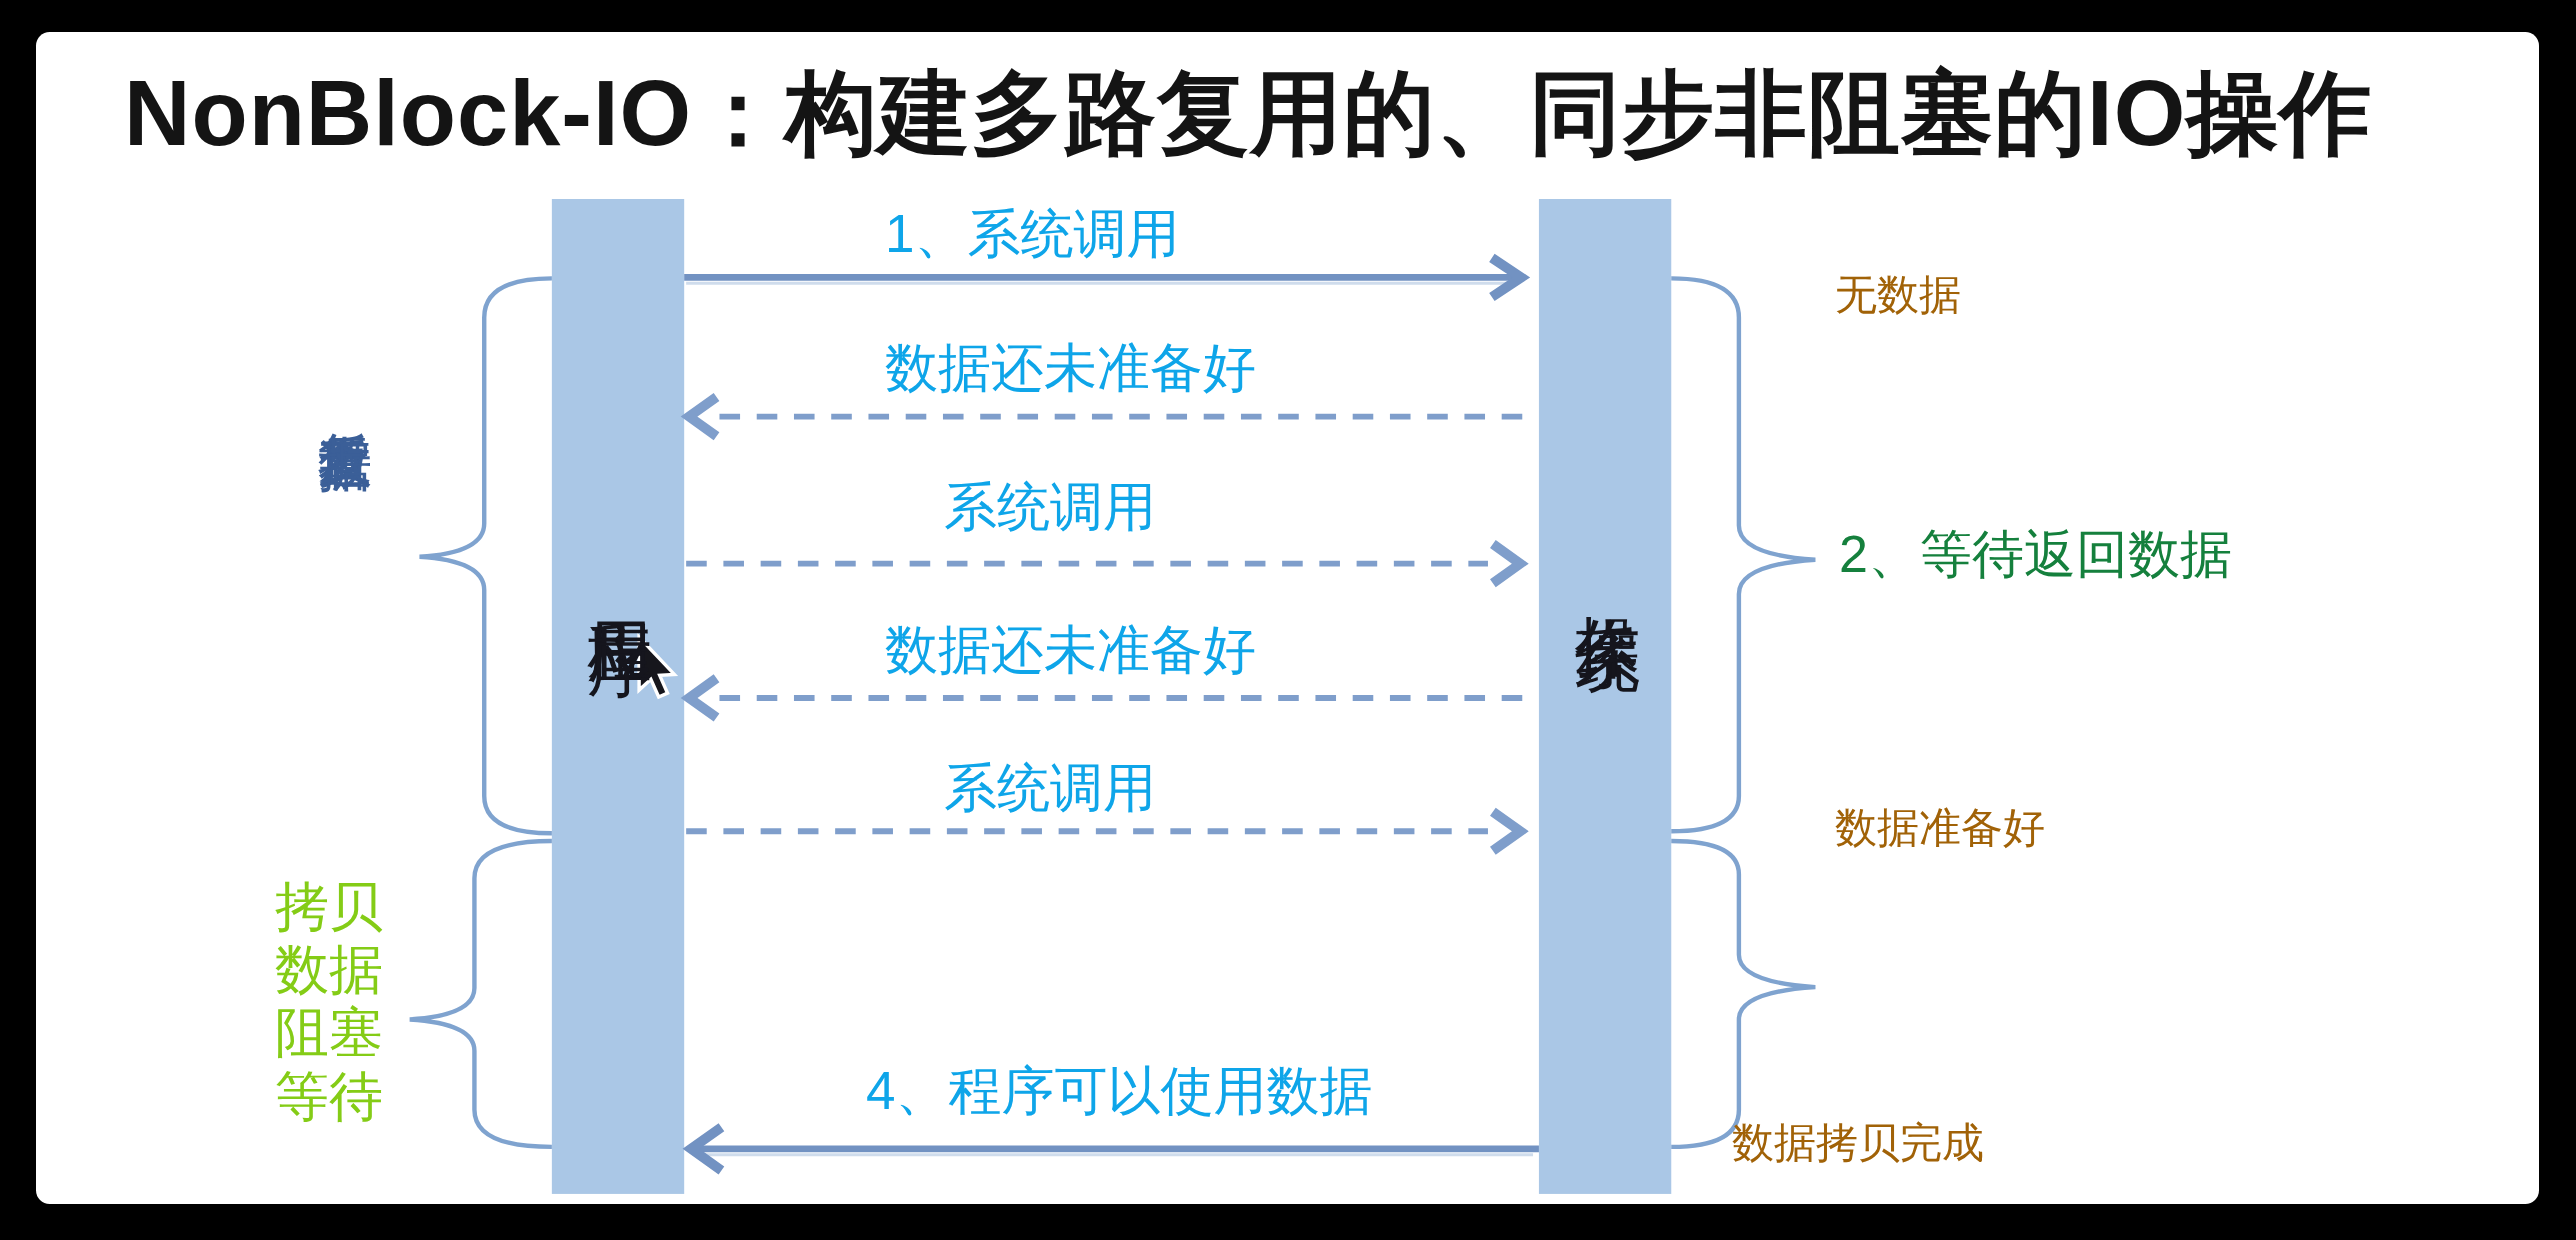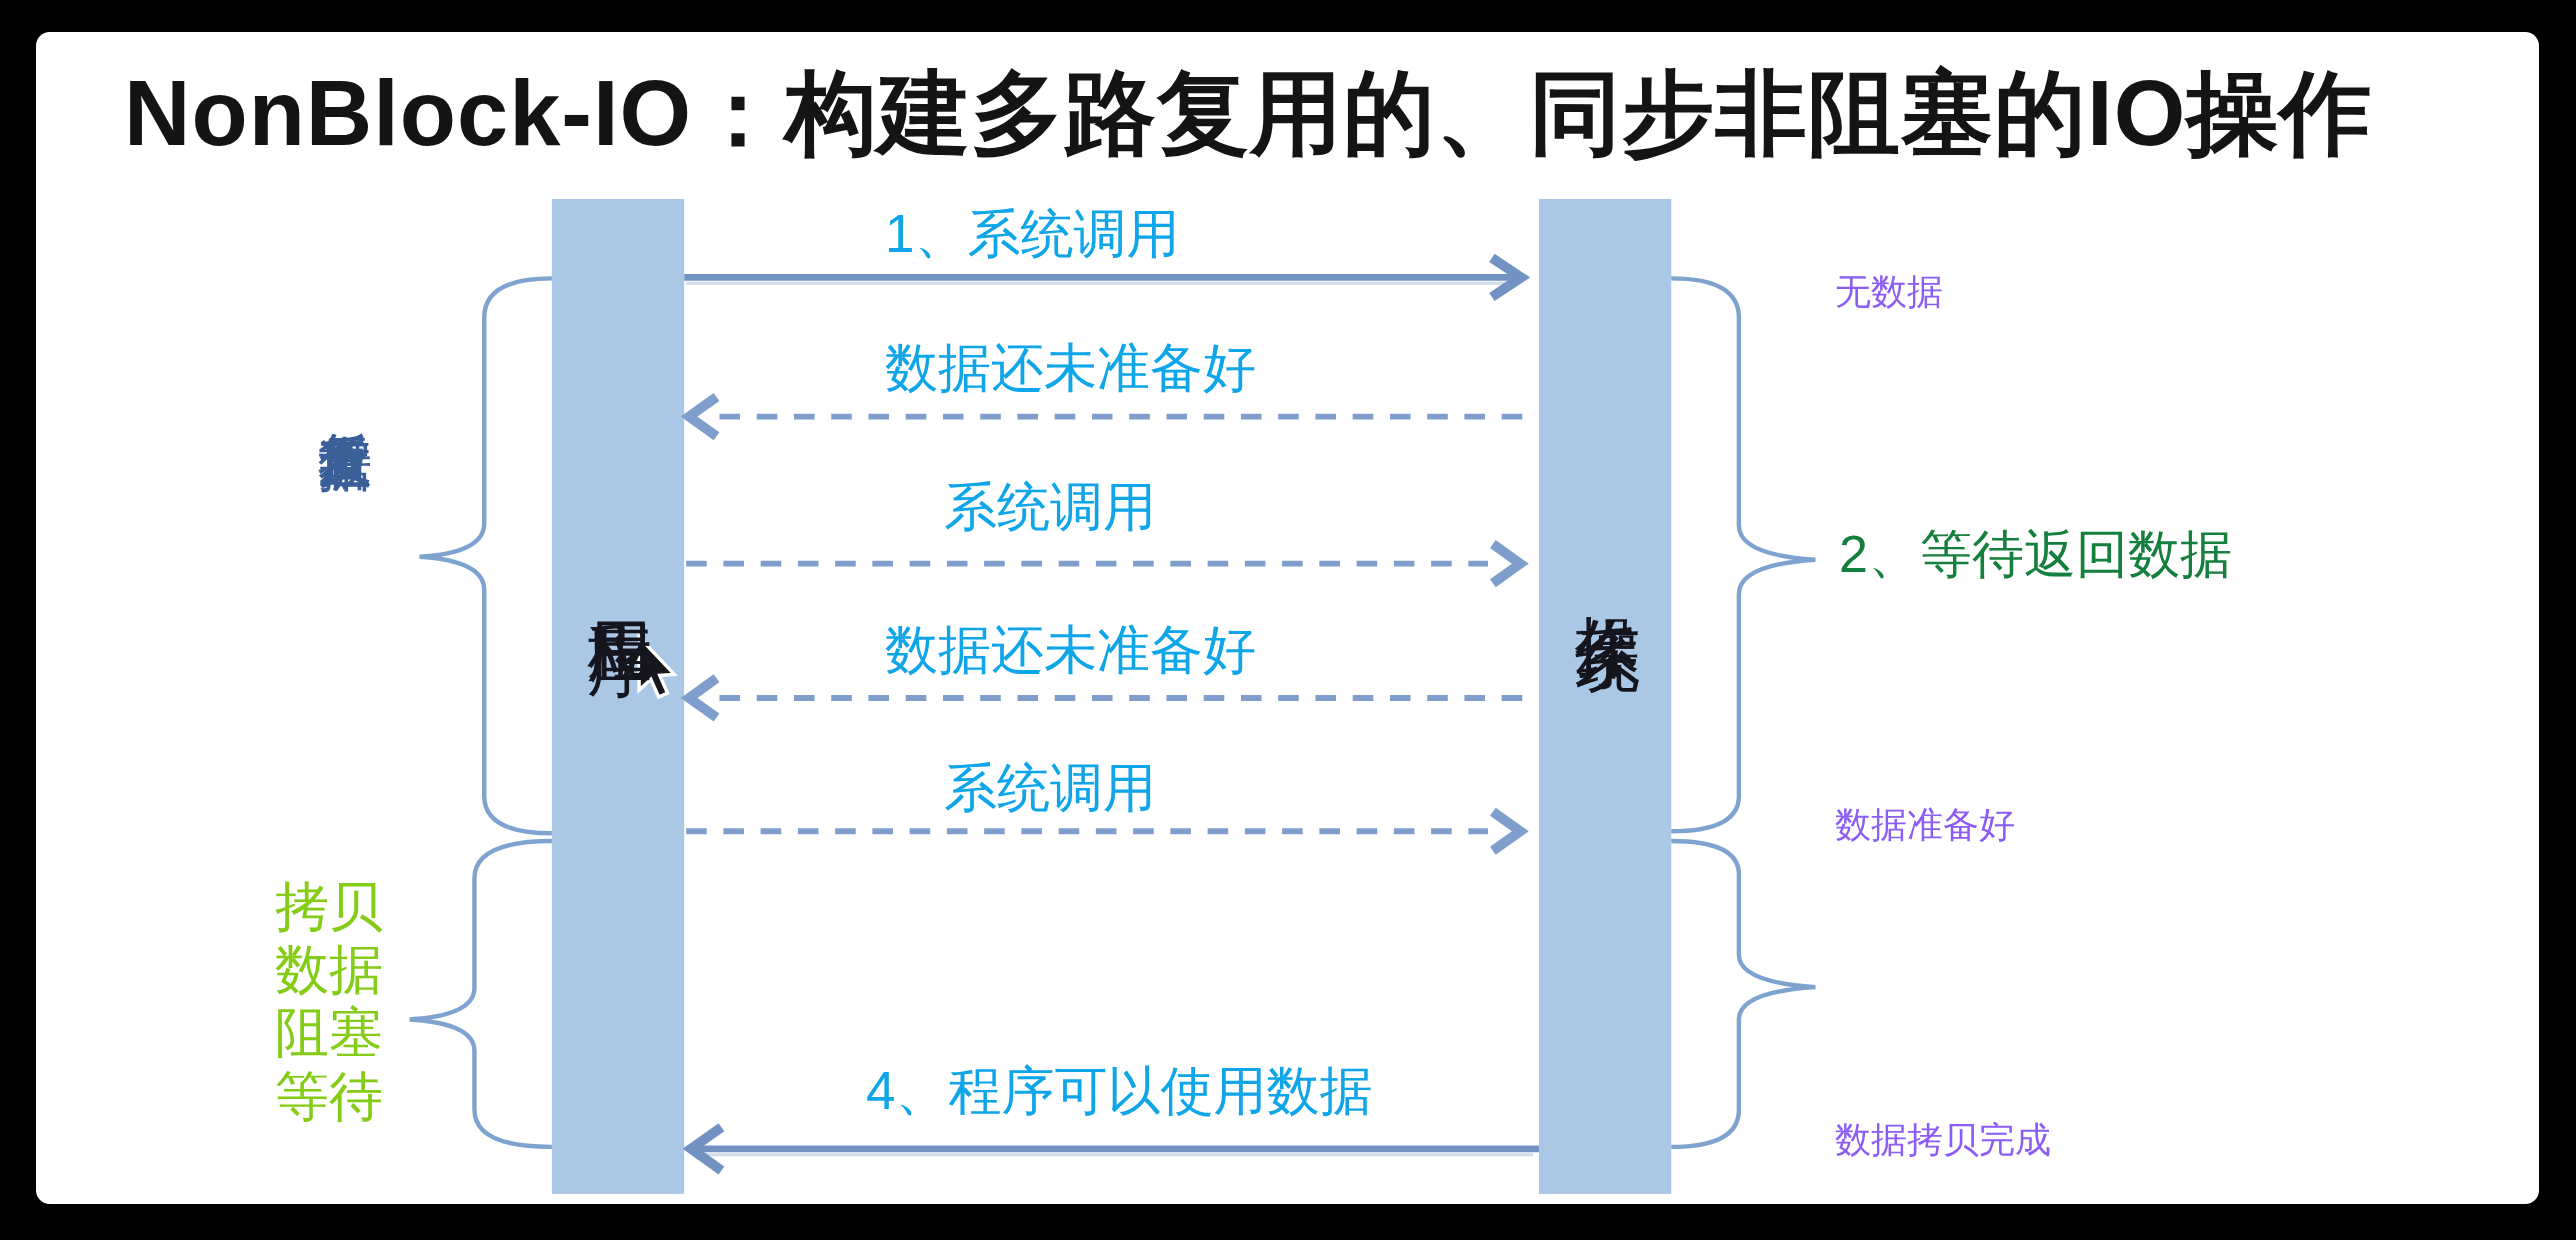--- a/index.html
+++ b/index.html
@@ -11,21 +11,21 @@
     position:absolute;left:36px;top:32px;width:2503px;height:1172px;
     background:#ffffff;border-radius:13.7px;
   }
   #shapes{position:absolute;left:0;top:0;width:2576px;height:1241px;}
   .label{position:absolute;white-space:nowrap;line-height:1.15;}
   .title{
     left:124px;top:61px;font-size:92px;font-weight:600;color:#141414;
     letter-spacing:1px;
   }
   .flow-label{font-size:53px;color:#0ea5e9;}
-  .side-blue{font-size:36px;color:#8b5cf6;text-align:right;}
+  .side-blue{font-size:42px;color:#a16207;text-align:right;}
   .side-black{font-size:52px;color:#15803d;}
   .bar-label{
     writing-mode:vertical-rl;text-orientation:upright;
     font-size:65px;color:#15151d;letter-spacing:3.9px;
     transform:translateX(-50%);
   }
   .vert-blue{
     writing-mode:vertical-rl;text-orientation:upright;
     font-size:54px;color:#3b5f98;letter-spacing:2px;
     transform:translateX(-50%);
@@ -108,14 +108,14 @@
   <div>数据</div>
   <div>阻塞</div>
   <div>等待</div>
 </div>
 
 <div class="label side-blue" style="left:1835px;top:271px;">无数据</div>
 <div class="label side-black" style="left:1839px;top:525px;">2、等待返回数据</div>
 <div class="label side-blue" style="left:1835px;top:804px;">数据准备好</div>
 <div class="label side-black two-line" style="left:1839px;top:931px;">
 </div>
-<div class="label side-blue" style="left:1835px;top:1119px;">数据拷贝完成</div>
+<div class="label side-blue" style="left:1732px;top:1119px;">数据拷贝完成</div>
 
 
 </body></html>

